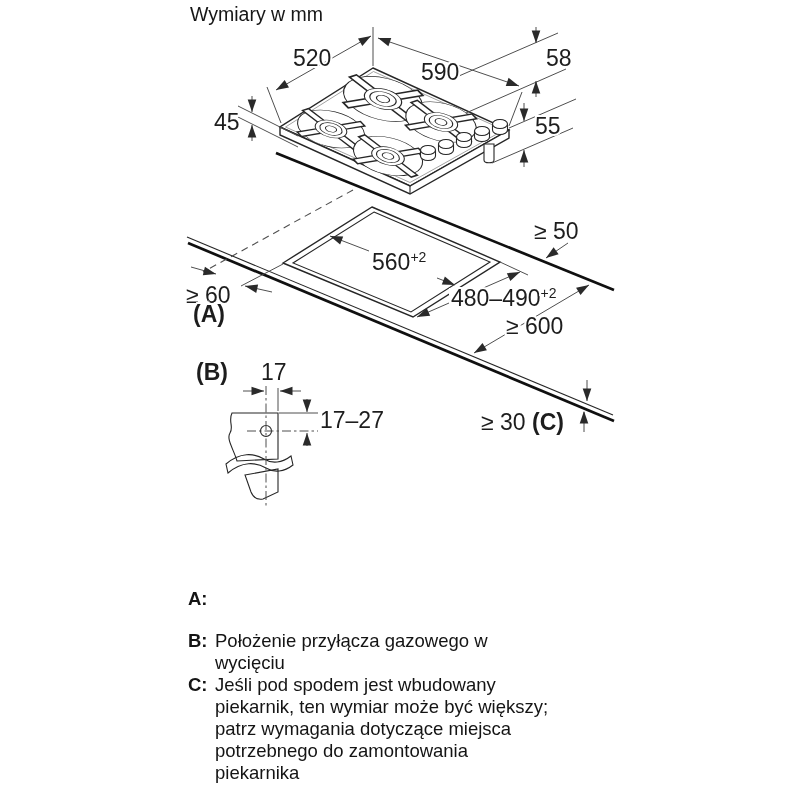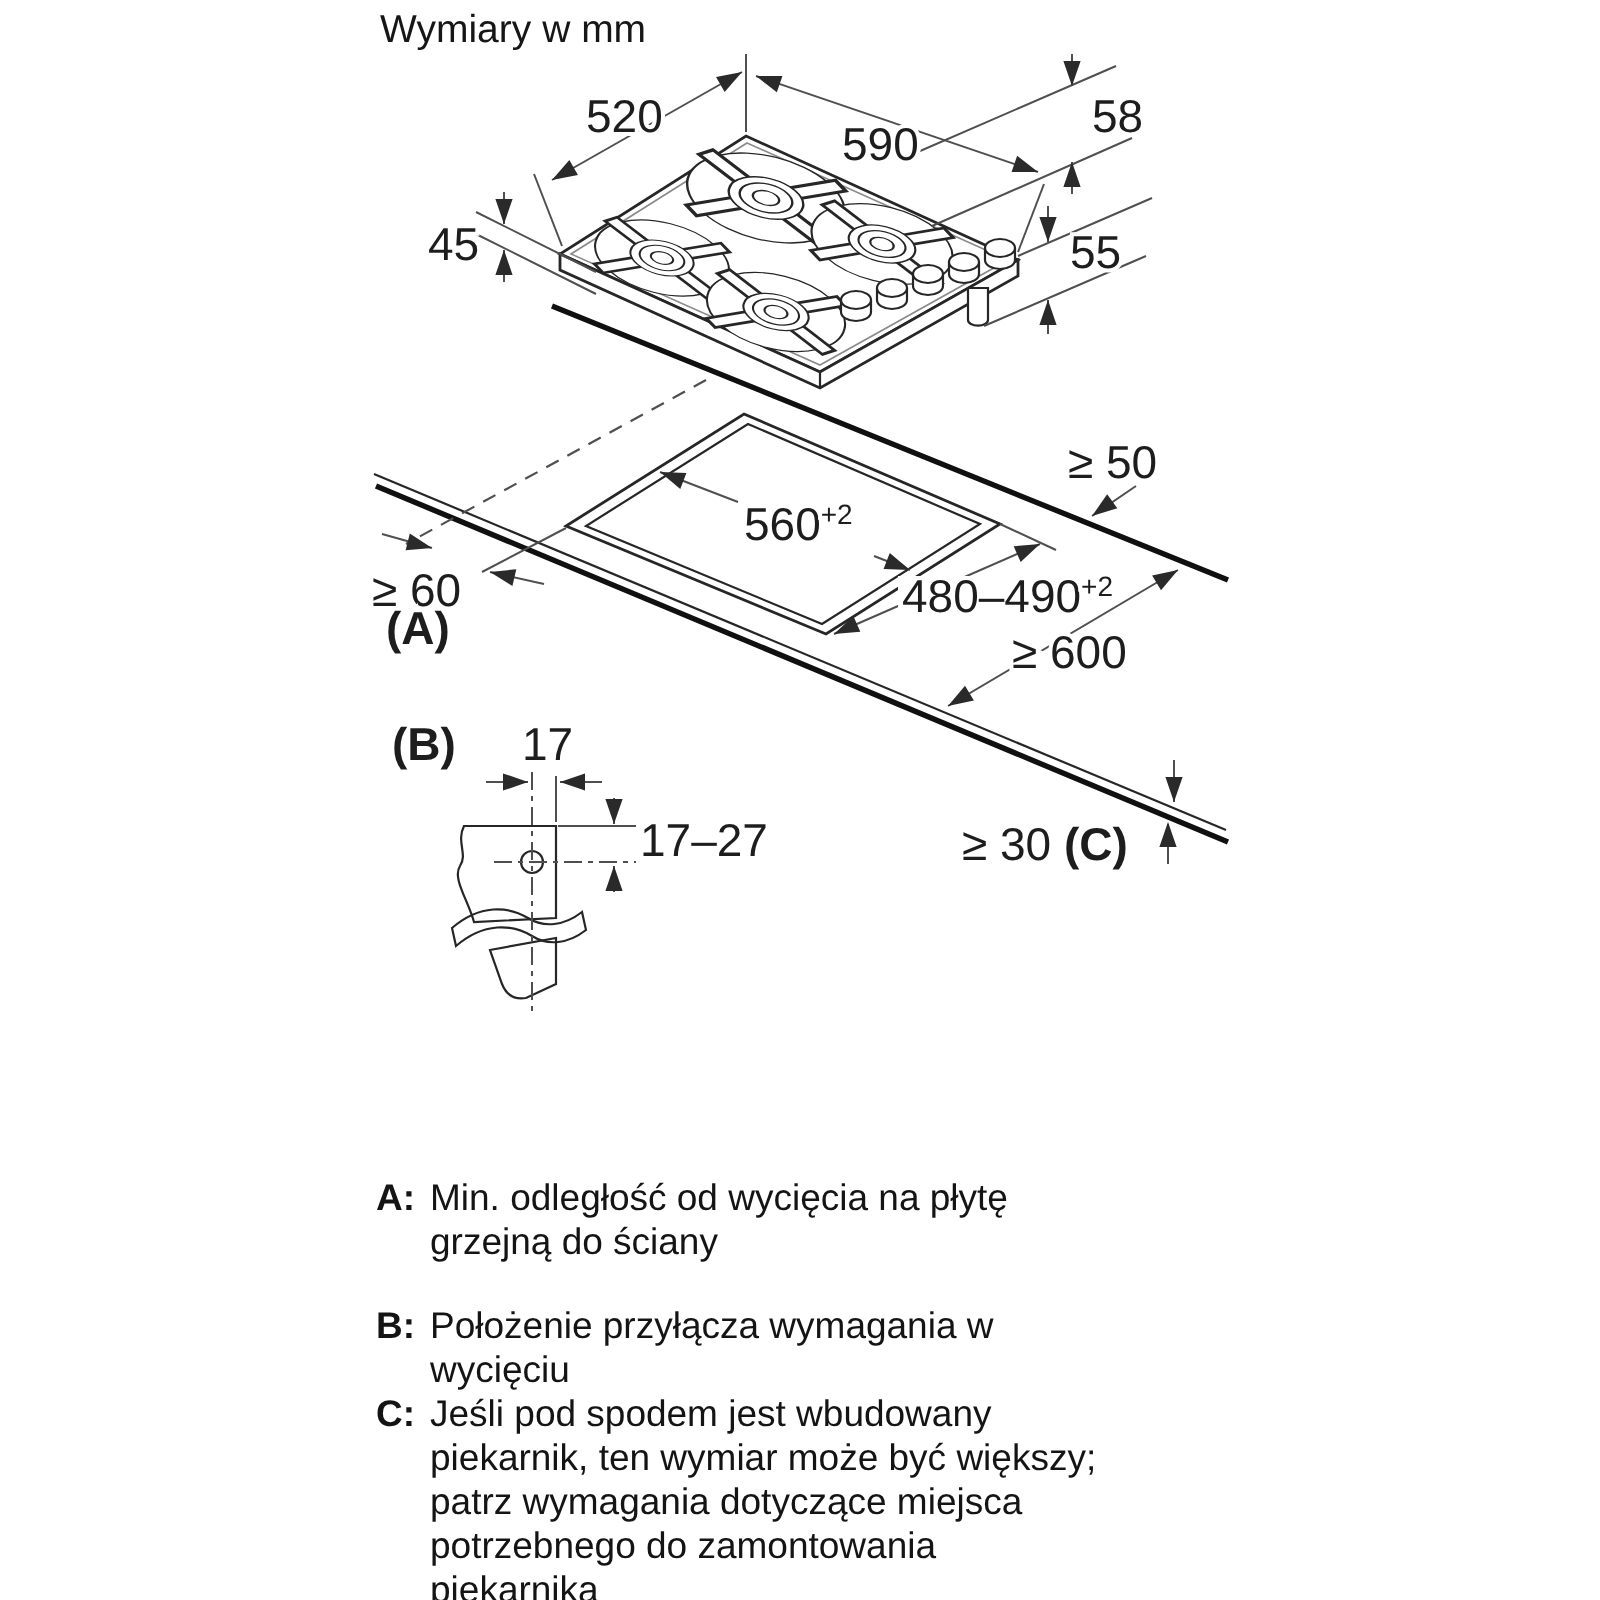--- a/index.html
+++ b/index.html
@@ -249,26 +249,24 @@
     <line class="thin" x1="307" y1="446" x2="307" y2="433"></line>
     <use href="#arr" class="arr" transform="translate(307,412) rotate(90)"></use>
     <use href="#arr" class="arr" transform="translate(307,433) rotate(-90)"></use>
     <text class="dim" x="320" y="428">17–27</text>
   </g>
 </svg>
 
 <div class="legend">
   <div class="leg-row gap">
     <span class="leg-key">A:</span>
-    <span class="leg-text">Min. odległość od wycięcia na płytę
-grzejną do ściany</span>
   </div>
   <div class="leg-row">
     <span class="leg-key">B:</span>
-    <span class="leg-text">Położenie przyłącza wymagania w
+    <span class="leg-text">Położenie przyłącza gazowego w
 wycięciu</span>
   </div>
   <div class="leg-row">
     <span class="leg-key">C:</span>
     <span class="leg-text">Jeśli pod spodem jest wbudowany
 piekarnik, ten wymiar może być większy;
 patrz wymagania dotyczące miejsca
 potrzebnego do zamontowania
 piekarnika</span>
   </div>

